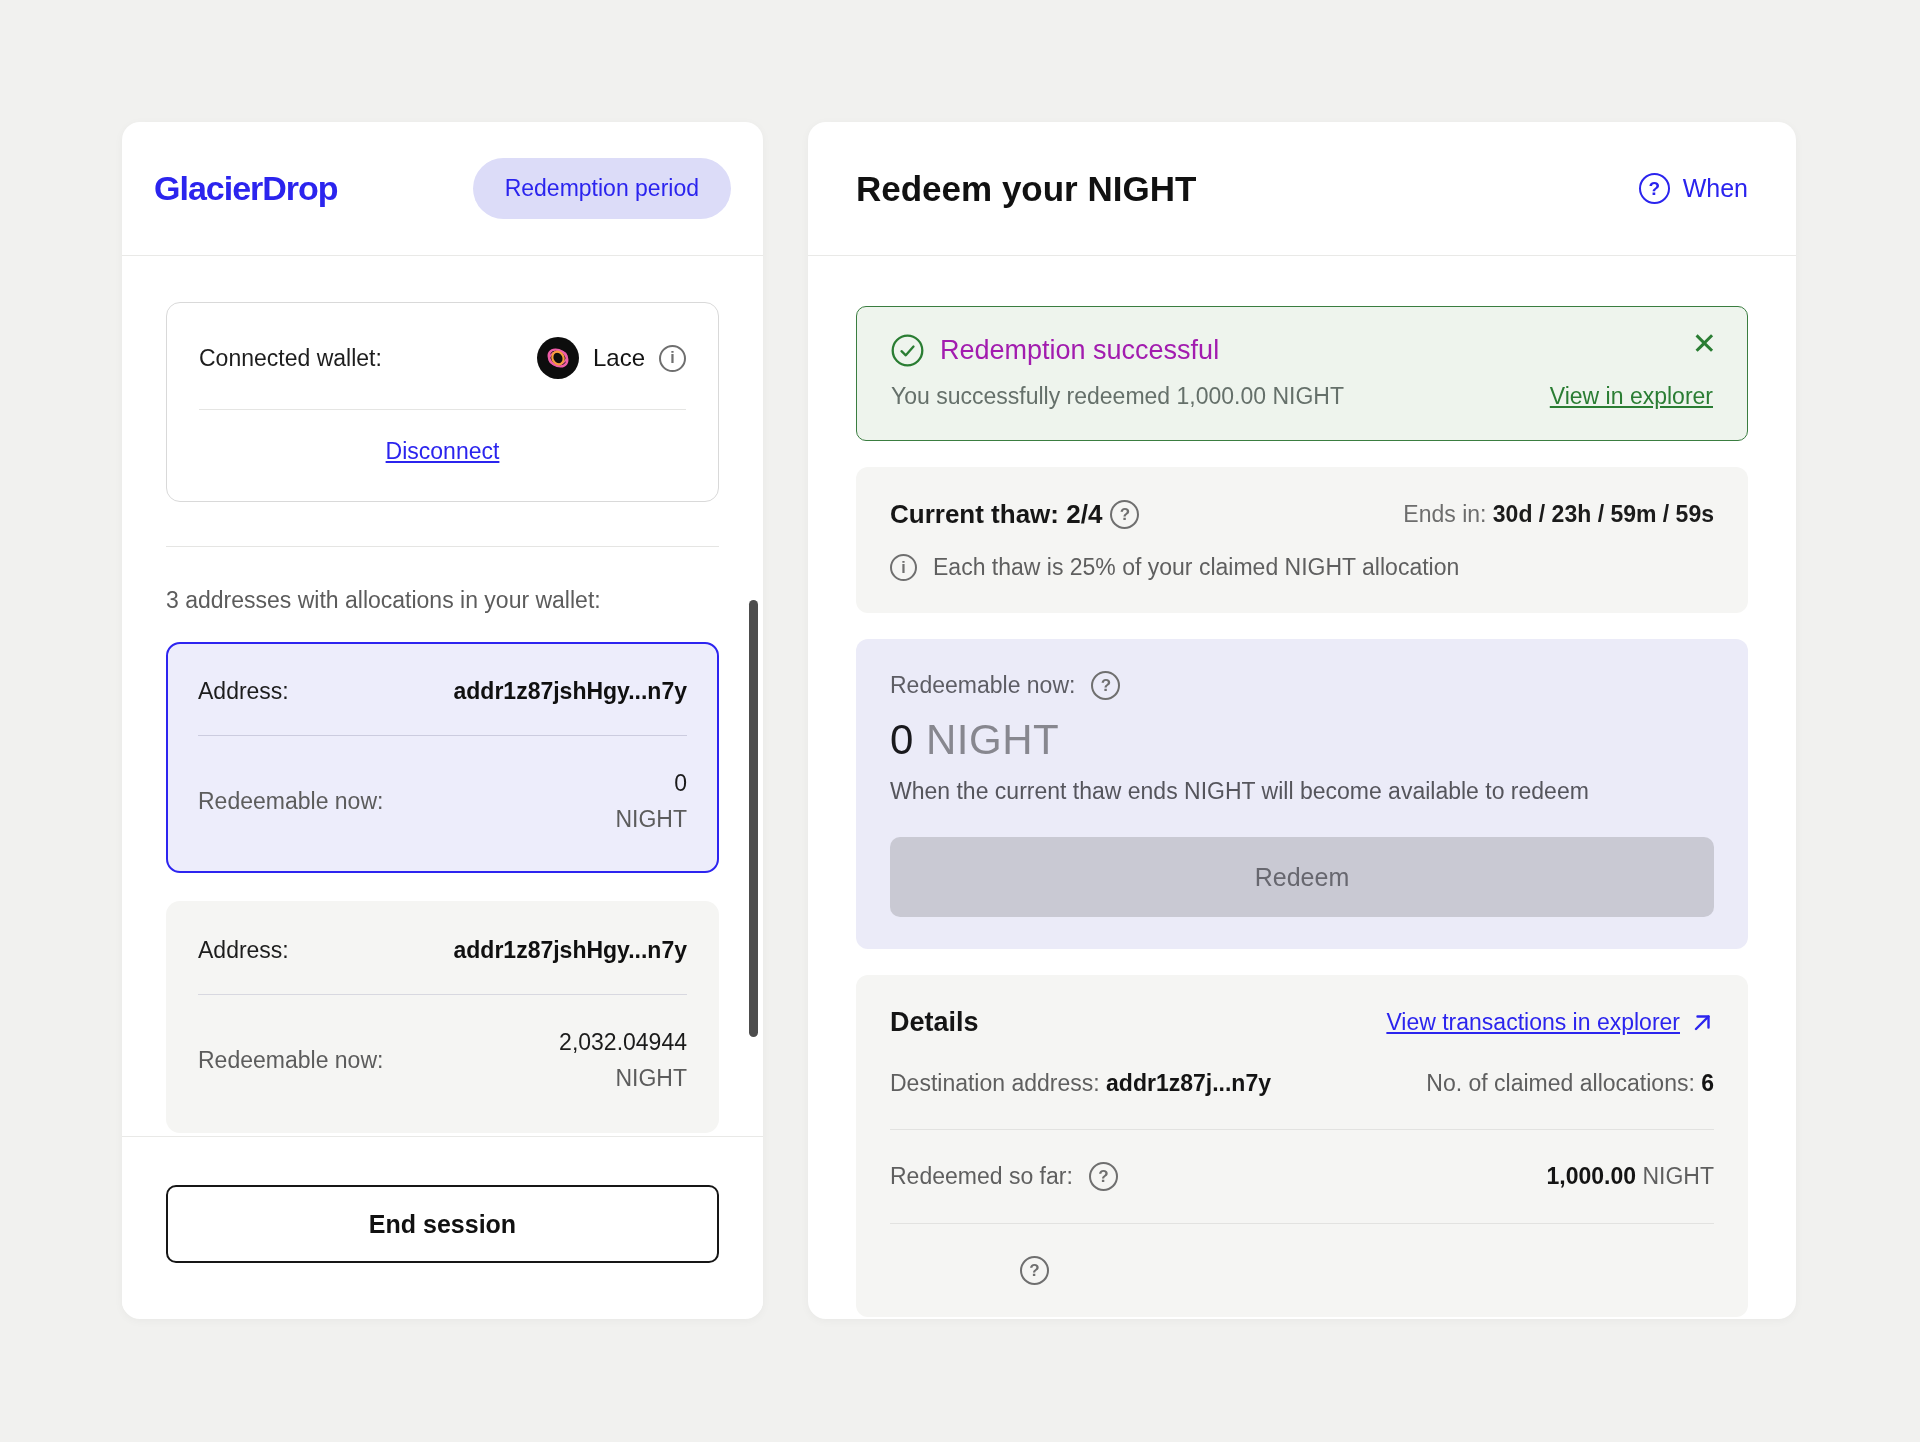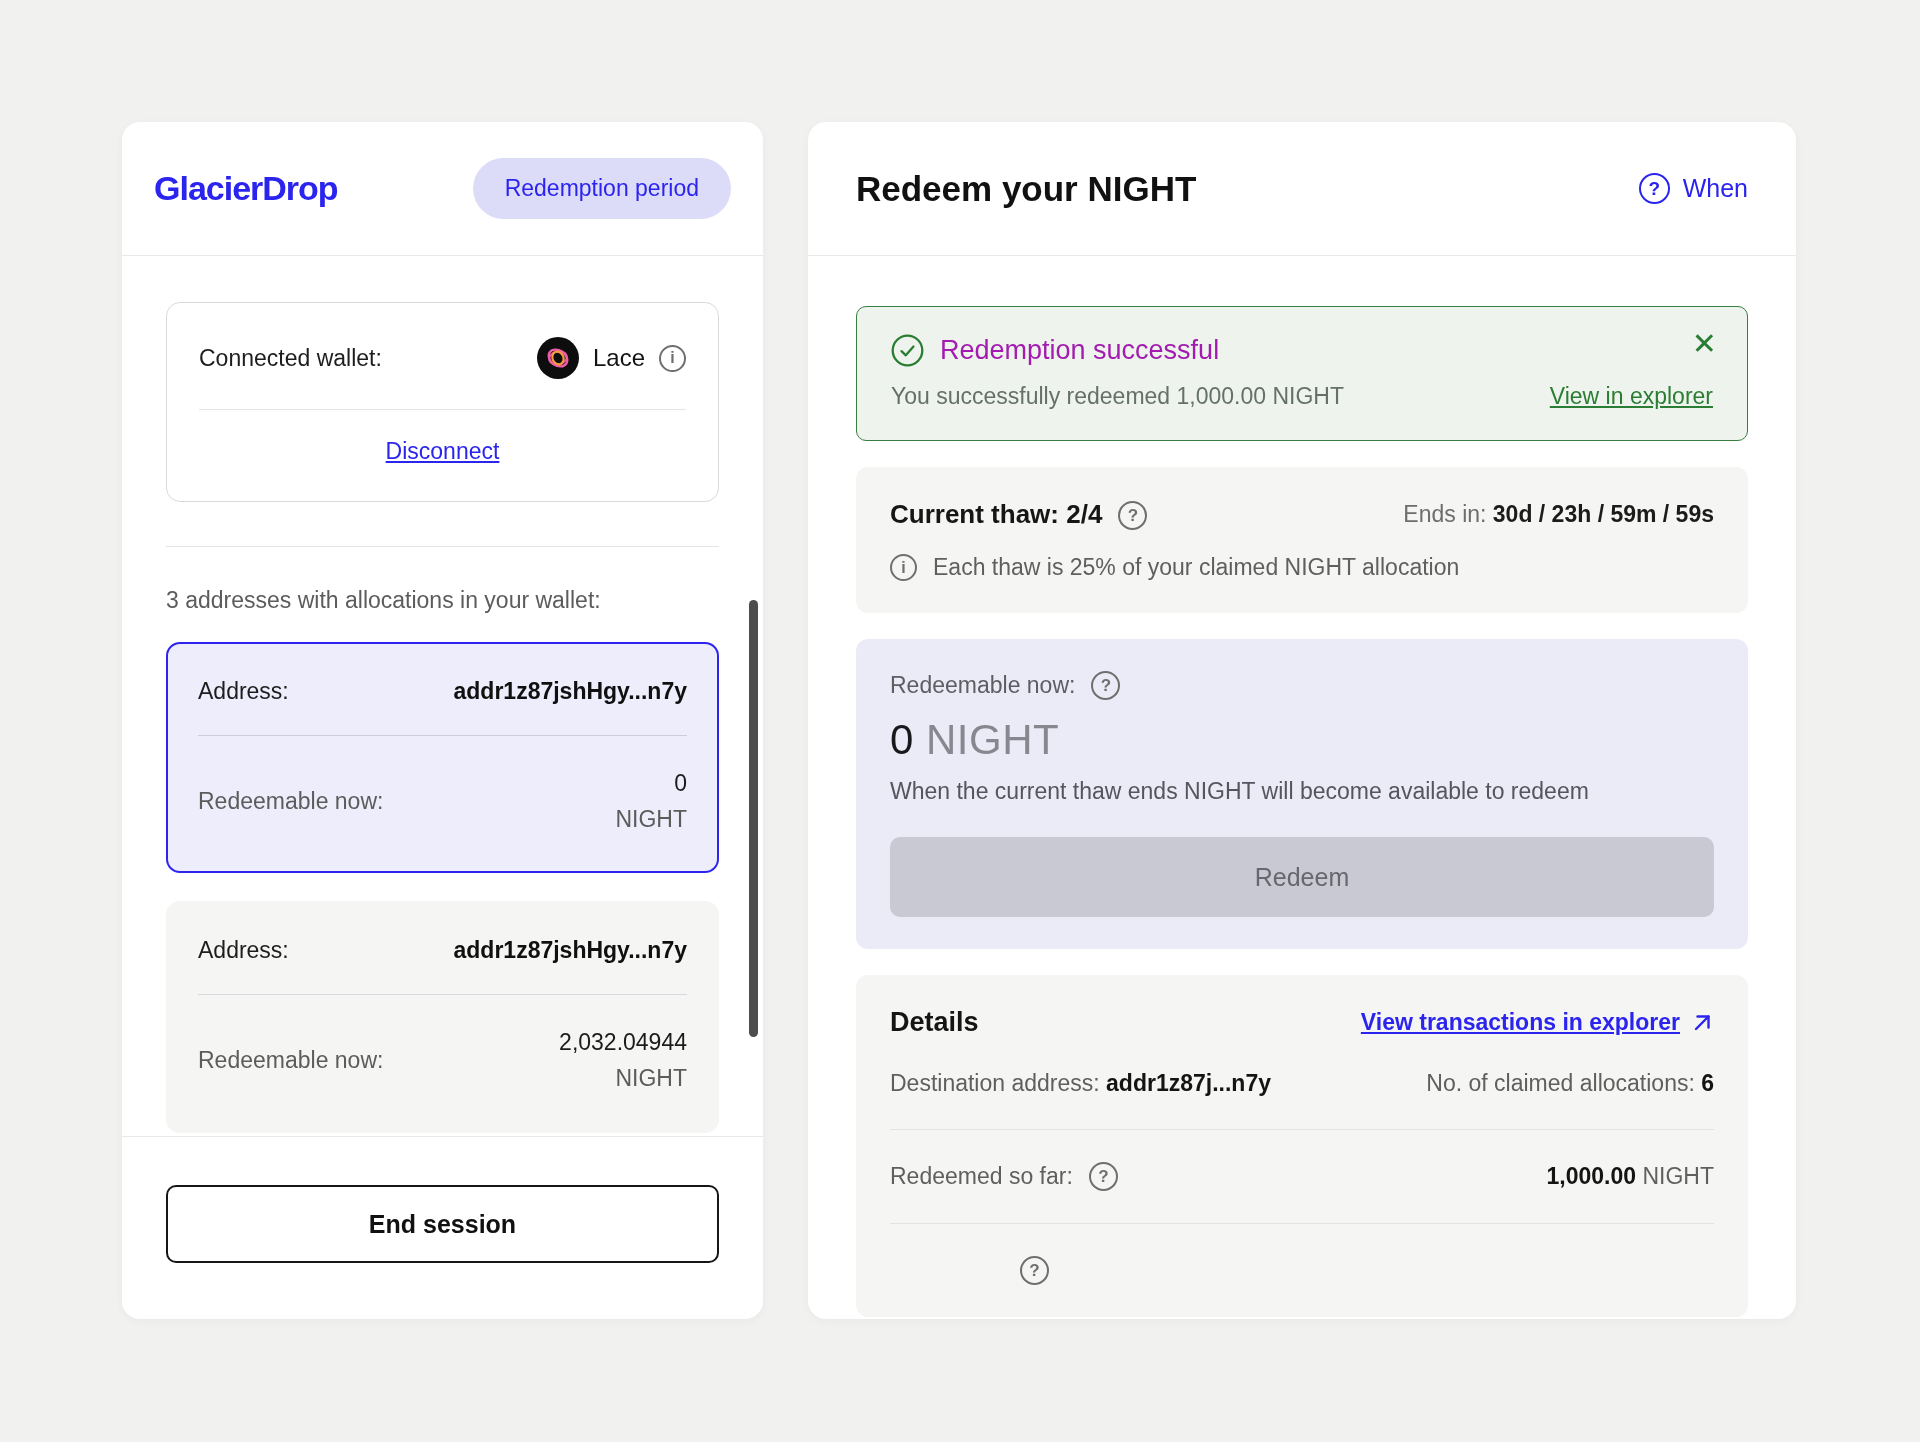--- a/index.html
+++ b/index.html
@@ -111,21 +111,21 @@
   .sb-row2 {
     display:flex; justify-content:space-between; align-items:baseline; margin-top:16px;
   }
   .sb-msg { font-size:23px; color:#65706a; }
   .link-green { font-size:23px; color:#2a7d33; text-decoration:underline; cursor:pointer; }
 
   .card-gray { background:#f5f5f3; border-radius:12px; padding:32px 34px; }
   .card-lav  { background:#ebebf8; border-radius:12px; padding:32px 34px; }
 
   .thaw-row1 { display:flex; justify-content:space-between; align-items:center; }
-  .thaw-left { display:flex; align-items:flex-end; gap:16px; }
+  .thaw-left { display:flex; align-items:center; gap:8px; }
   .thaw-title { font-size:26px; font-weight:700; color:#161616; }
   .ends-in { font-size:23px; }
   .ends-label { color:#6d6d6d; }
   .ends-value { color:#1b1b1b; font-weight:600; }
   .thaw-row2 { display:flex; align-items:center; gap:16px; margin-top:24px; }
   .thaw-note { font-size:23px; color:#5f5f5f; }
 
   .rn-label-row { display:flex; align-items:center; gap:16px; }
   .rn-label { font-size:23px; color:#5d5d64; }
   .rn-amount { margin-top:16px; font-size:42px; letter-spacing:0.5px; }
@@ -134,21 +134,21 @@
   .rn-note { margin-top:14px; font-size:23px; color:#55555c; }
   .redeem-btn {
     margin-top:32px; width:100%; height:80px; background:#c9c9d3; color:#67676f;
     border:none; border-radius:10px; font-size:25px; font-weight:500;
     font-family:inherit; cursor:not-allowed;
   }
 
   .details-row1 { display:flex; justify-content:space-between; align-items:center; }
   .details-title { font-size:27px; font-weight:700; color:#151515; }
   .details-link { display:flex; align-items:center; gap:10px; cursor:pointer; }
-  .details-link .link-blue { font-weight:700; }
+  .details-link .link-blue { font-weight:400; }
   .details-row2 { display:flex; justify-content:space-between; margin-top:32px; font-size:23px; }
   .kv-label { color:#5f5f5f; }
   .kv-value { color:#141414; font-weight:600; }
   .card-gray .divider { margin:32px 0; border-top-color:#e2e2e0; }
   .details-row3 { display:flex; justify-content:space-between; align-items:center; font-size:23px; }
   .details-row3 .left { display:flex; align-items:center; gap:16px; }
   .cutoff-row { margin-top:32px; padding-left:130px; }
 </style>
 </head>
 <body>

